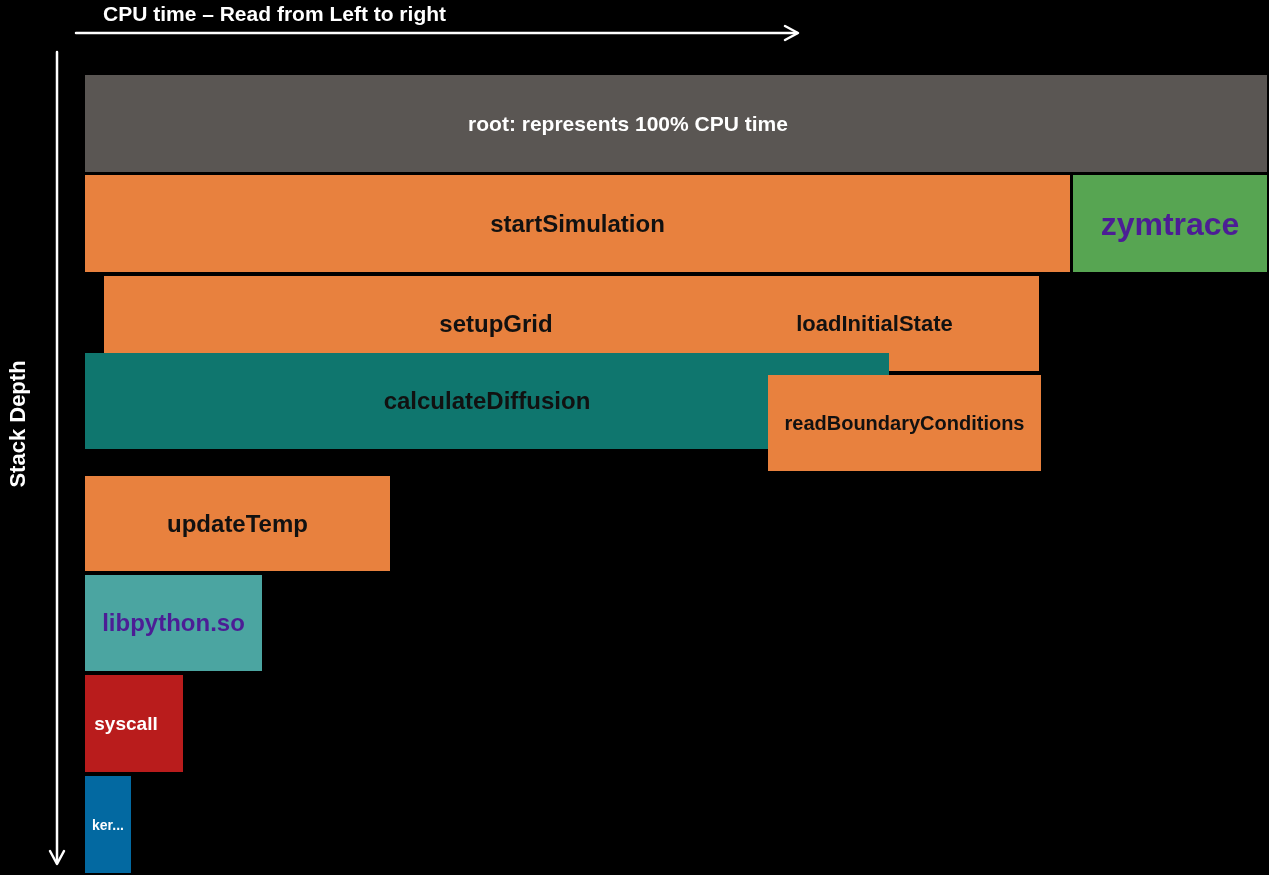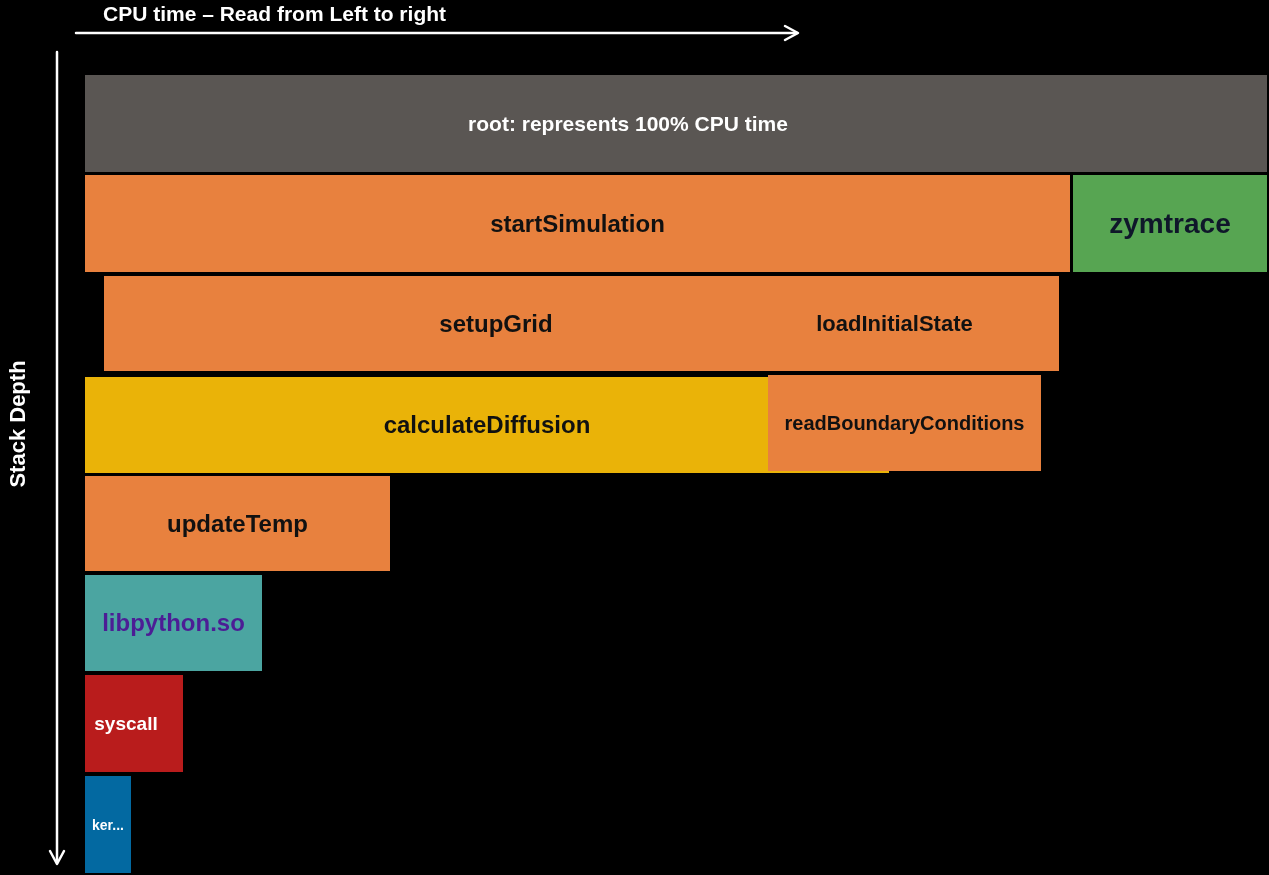--- a/index.html
+++ b/index.html
@@ -77,29 +77,29 @@
   <div class="axis-label stack-axis-label">Stack Depth</div>
 
   <div class="bars">
       <div class="bar" style="left: 85px; top: 75px; width: 1182px; height: 97px; background: rgb(90, 86, 83);">
         <span class="bar-label" style="color: rgb(255, 255, 255); font-size: 21px; transform: translateX(-48px);">root: represents 100% CPU time</span>
       </div>
       <div class="bar" style="left: 85px; top: 175px; width: 985px; height: 97px; background: rgb(232, 129, 62);">
         <span class="bar-label" style="color: rgb(17, 17, 17); font-size: 24px;">startSimulation</span>
       </div>
       <div class="bar" style="left: 1073px; top: 175px; width: 194px; height: 97px; background: rgb(87, 165, 82);">
-        <span class="bar-label" style="color: #0f172a; font-size: 28px;">zymtrace</span>
+        <span class="bar-label" style="color: #4c1d95; font-size: 32px;">zymtrace</span>
       </div>
       <div class="bar" style="left: 85px; top: 276px; width: 678px; height: 95px; background: rgb(232, 129, 62); margin-left: 19px;">
         <span class="bar-label" style="color: rgb(17, 17, 17); font-size: 24px; transform: translateX(53px);">setupGrid</span>
       </div>
-      <div class="bar" style="left: 754px; top: 276px; width: 305px; height: 95px; background: rgb(232, 129, 62);">
+      <div class="bar" style="left: 734px; top: 276px; width: 305px; height: 95px; background: rgb(232, 129, 62);">
         <span class="bar-label" style="color: rgb(17, 17, 17); font-size: 22px; transform: translateX(-12px);">loadInitialState</span>
       </div>
-      <div class="bar" style="left: 85px; top: 377px; width: 804px; height: 96px; background: #eab308;">
+      <div class="bar" style="left: 85px; top: 353px; width: 804px; height: 96px; background: #0f766e;">
         <span class="bar-label" style="color: rgb(17, 17, 17); font-size: 24px;">calculateDiffusion</span>
       </div>
       <div class="bar" style="left: 85px; top: 476px; width: 305px; height: 95px; background: rgb(232, 129, 62);">
         <span class="bar-label" style="color: rgb(17, 17, 17); font-size: 24px;">updateTemp</span>
       </div>
       <div class="bar" style="left: 768px; top: 375px; width: 273px; height: 96px; background: rgb(232, 129, 62);">
         <span class="bar-label" style="color: rgb(17, 17, 17); font-size: 20px;">readBoundaryConditions</span>
       </div>
       <div class="bar" style="left: 85px; top: 575px; width: 177px; height: 96px; background: rgb(75, 165, 161);">
         <span class="bar-label" style="color: #4c1d95; font-size: 24px;">libpython.so</span>

